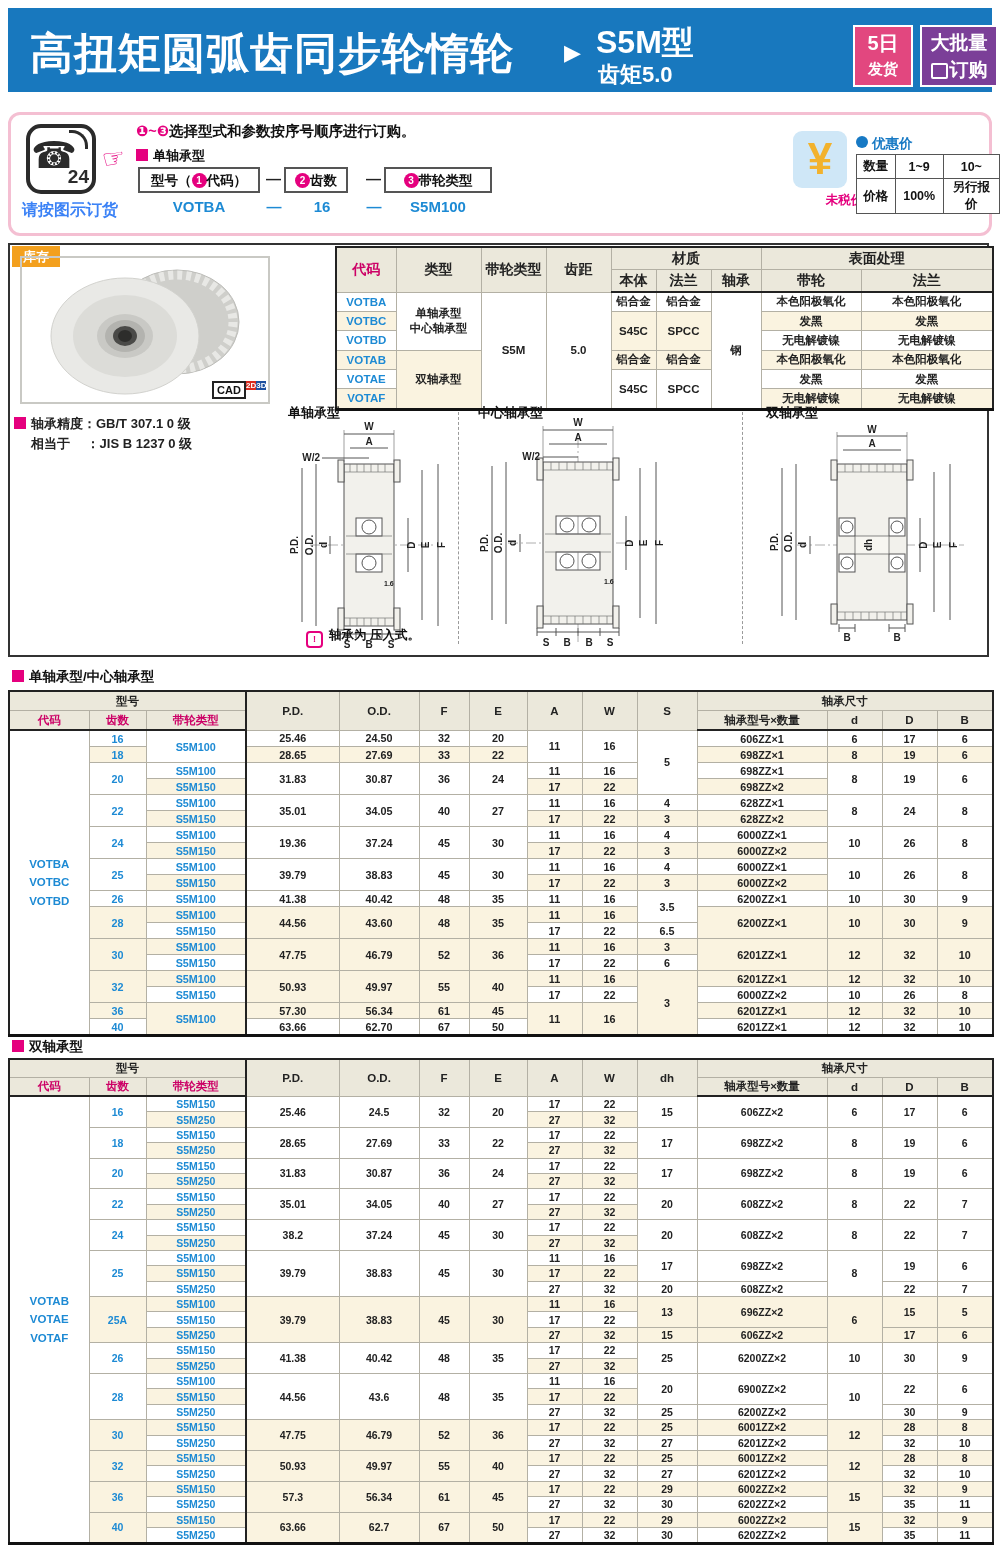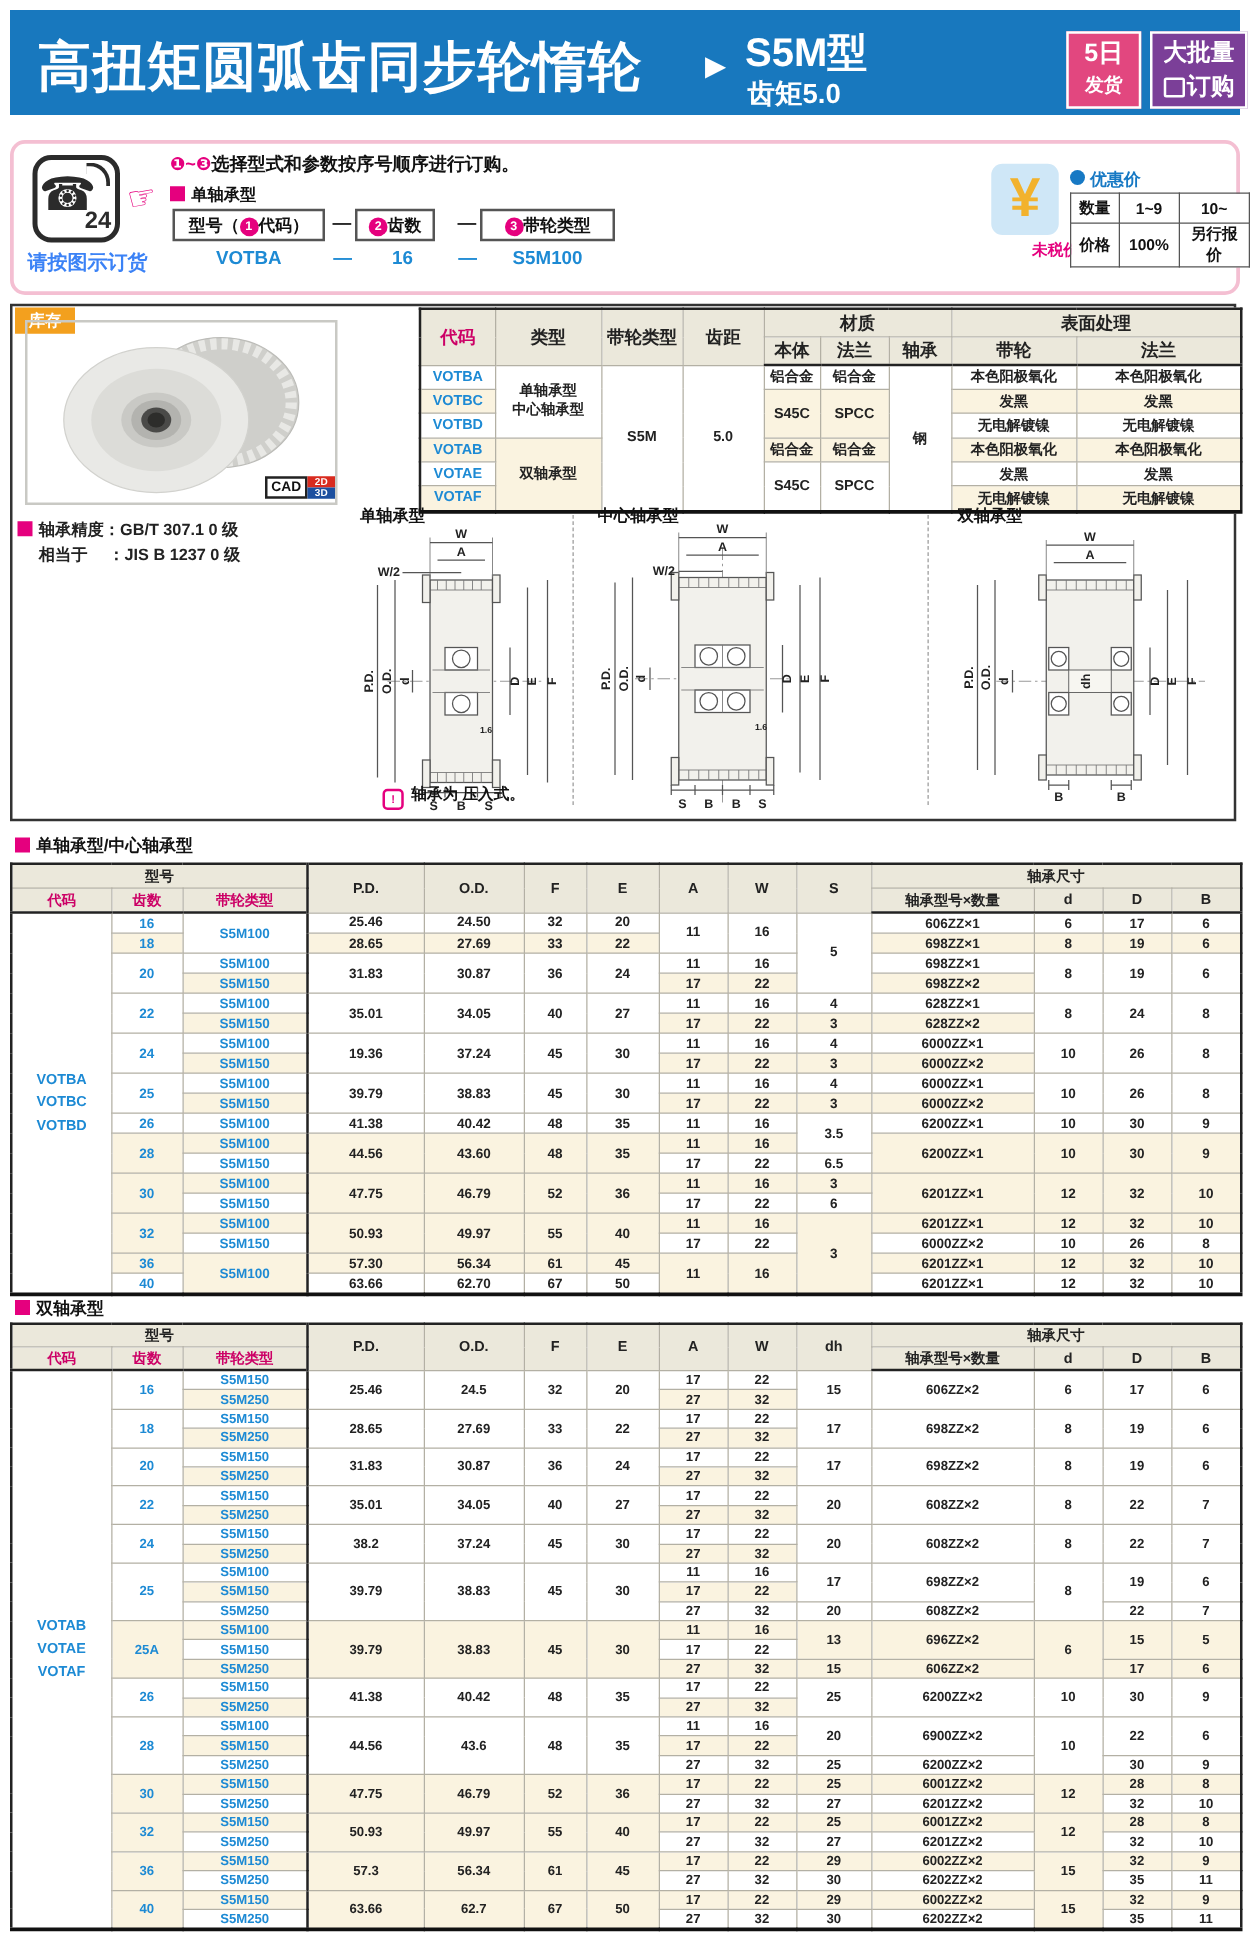--- a/index.html
+++ b/index.html
@@ -41,21 +41,21 @@
   .promo{left:856px;top:135px;font-size:13.5px;font-weight:bold;color:#1779c4;}
   .promo .dot{display:inline-block;width:12px;height:12px;border-radius:50%;background:#1779c4;margin-right:4px;}
   .ptable{left:856px;top:154px;border-collapse:collapse;}
   .ptable td{border:1.5px solid #555;height:23px;font-size:12.5px;font-weight:bold;color:#111;text-align:center;padding:0 4px;background:#fff;}
   
   .stock-box{left:8px;top:243px;width:981px;height:414px;border:2px solid #333;background:#fff;box-sizing:border-box;}
   .stock-badge{left:12px;top:246px;width:48px;height:21px;background:#f3a01e;color:#fff;font-size:13px;font-weight:bold;text-align:center;line-height:21px;}
   .photo-box{left:20px;top:256px;width:250px;height:148px;border:2px solid #c9c9c4;box-sizing:border-box;}
   .cad-badge{left:212px;top:381px;height:18px;display:flex;}
   .cad-txt{width:34px;height:18px;border:2px solid #222;background:#fff;color:#111;font-size:11px;font-weight:bold;text-align:center;line-height:15px;box-sizing:border-box;}
-  .cad-col{width:22px;display:flex;flex-direction:column;}
+  .cad-col{width:22px;display:flex;flex-direction:row;}
   .cad-2d{height:9px;background:#d92b1f;color:#fff;font-size:8px;font-weight:bold;text-align:center;line-height:9px;}
   .cad-3d{height:9px;background:#1c4f9f;color:#fff;font-size:8px;font-weight:bold;text-align:center;line-height:9px;}
   .accuracy{left:14px;top:414px;font-size:13px;font-weight:bold;color:#222;line-height:20px;}
   .diag-title{font-size:13px;font-weight:bold;color:#111;}
   .dashed-sep{border-left:1px dashed #9a9a9a;width:0;height:232px;top:412px;}
   .press-note{left:306px;top:627px;font-size:12.5px;font-weight:bold;color:#111;}
   .note-icon{display:inline-block;width:13px;height:13px;border:2px solid #e5007e;border-radius:4px;color:#e5007e;font-size:9px;font-weight:bold;text-align:center;line-height:12px;margin-right:6px;vertical-align:-3px;}
   
   .sec-title{font-size:13.5px;font-weight:bold;color:#111;}
   

